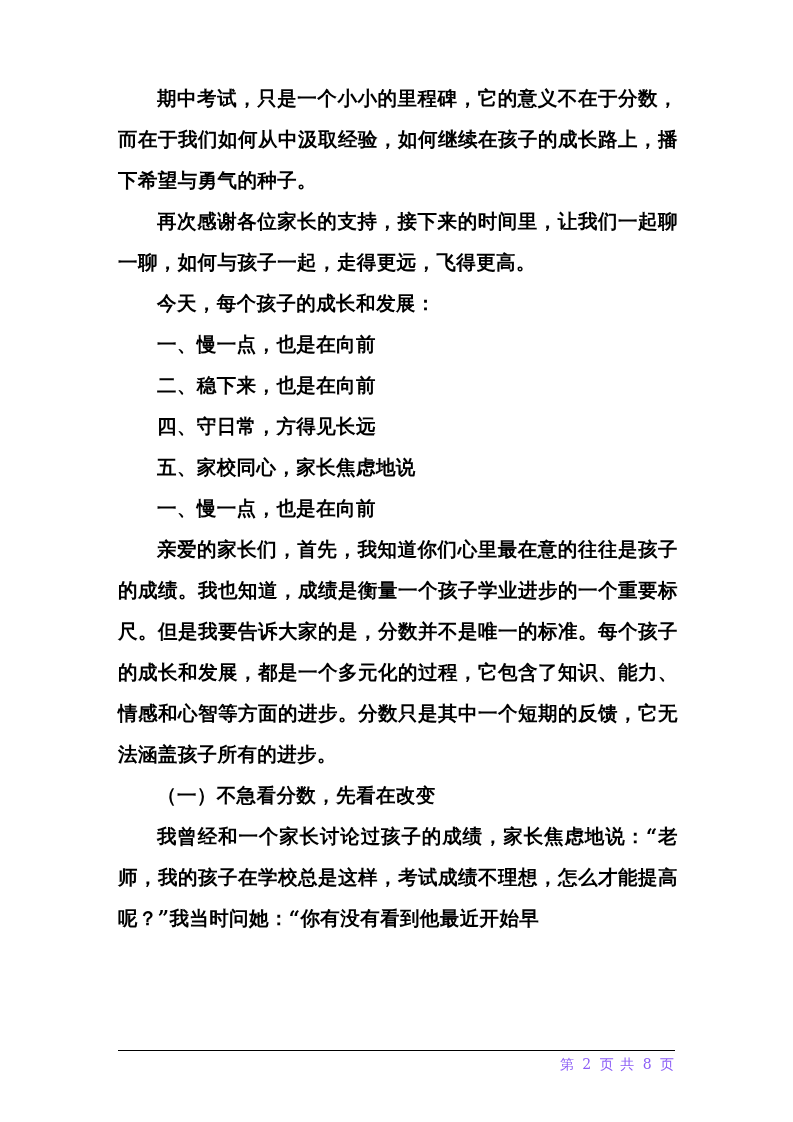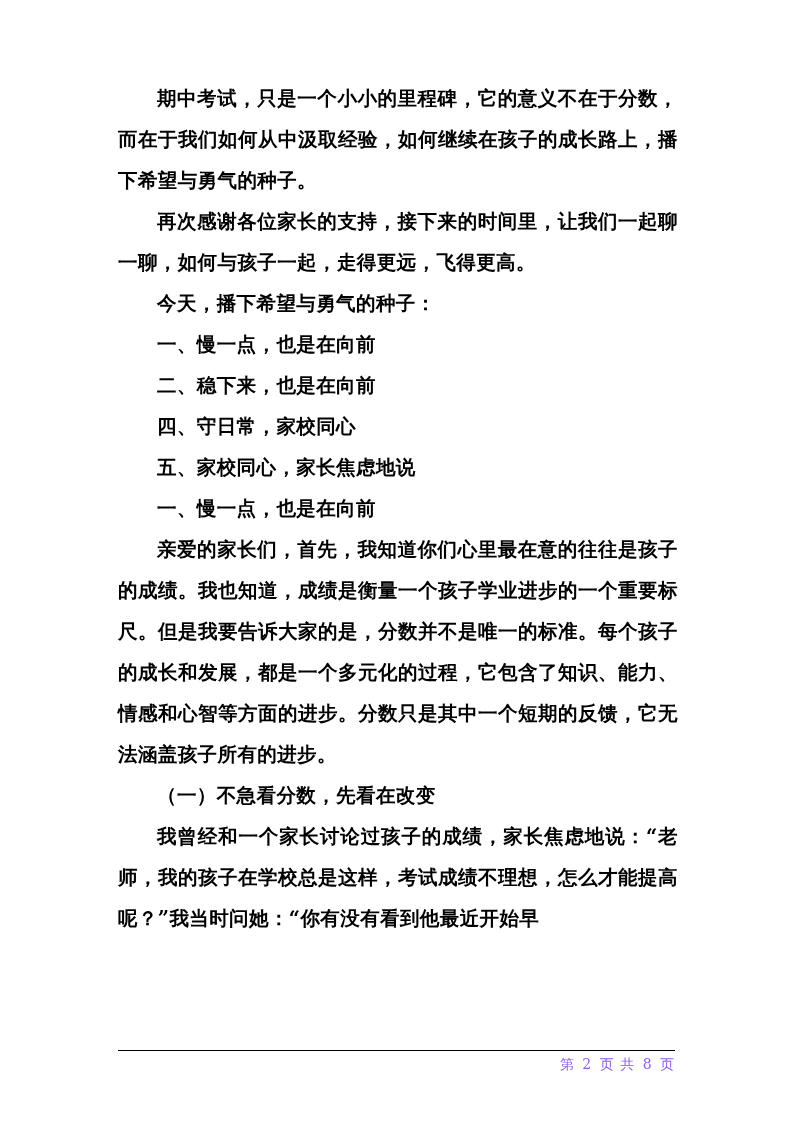--- a/index.html
+++ b/index.html
@@ -79,24 +79,24 @@
   }
 </style>
 </head>
 <body>
 
 <div class="page">
 
   <div class="content">
     <p class="para bold">期中考试，只是一个小小的里程碑，它的意义不在于分数，而在于我们如何从中汲取经验，如何继续在孩子的成长路上，播下希望与勇气的种子。</p>
     <p class="para normal">再次感谢各位家长的支持，接下来的时间里，让我们一起聊一聊，如何与孩子一起，走得更远，飞得更高。</p>
-    <p class="para normal">今天，播下希望与勇气的种子：</p>
+    <p class="para normal">今天，每个孩子的成长和发展：</p>
     <p class="para list">一、慢一点，也是在向前</p>
     <p class="para list">二、稳下来，也是在向前</p>
-    <p class="para list">四、守日常，家校同心</p>
+    <p class="para list">四、守日常，方得见长远</p>
     <p class="para list">五、家校同心，家长焦虑地说</p>
     <p class="para heading">一、慢一点，也是在向前</p>
     <p class="para normal">亲爱的家长们，首先，我知道你们心里最在意的往往是孩子的成绩。我也知道，成绩是衡量一个孩子学业进步的一个重要标尺。但是我要告诉大家的是，分数并不是唯一的标准。每个孩子的成长和发展，都是一个多元化的过程，它包含了知识、能力、情感和心智等方面的进步。分数只是其中一个短期的反馈，它无法涵盖孩子所有的进步。</p>
     <p class="para heading">（一）不急看分数，先看在改变</p>
     <p class="para normal">我曾经和一个家长讨论过孩子的成绩，家长焦虑地说：“老师，我的孩子在学校总是这样，考试成绩不理想，怎么才能提高呢？”我当时问她：“你有没有看到他最近开始早</p>
   </div>
 
   <div class="footer">
     <div class="footer-rule"></div>
     <div class="footer-text">

